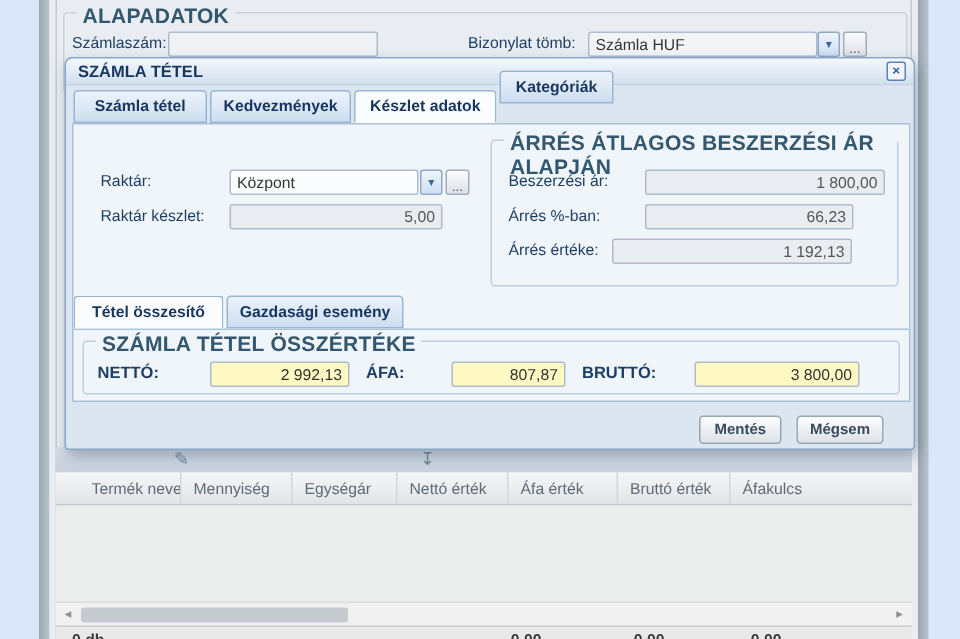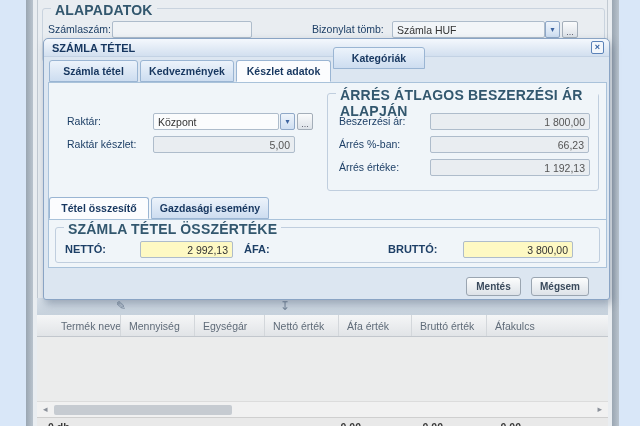--- a/index.html
+++ b/index.html
@@ -149,21 +149,21 @@
     <div class="modal-hd">
       <span class="modal-title">SZÁMLA TÉTEL</span>
       <div class="close-btn">
         <span>×</span>
       </div>
     </div>
 
     <div class="tab" style="left:5px;  top:21px; width:89px">Számla tétel</div>
     <div class="tab" style="left:96px; top:21px; width:94px">Kedvezmények</div>
     <div class="tab active" style="left:192px; top:21px; width:95px">Készlet adatok</div>
-    <div class="tab" style="left:289px; top:8px; width:92px">Kategóriák</div>
+    <div class="tab" style="left:289px; top:8px; width:76px">Kategóriák</div>
 
     <div class="tabpanel" style="left:4px; top:43px; width:559px; height:186px"></div>
 
     <div class="lbl" style="left:23px; top:76px">Raktár:</div>
     <div class="combo" style="left:109px; top:74px; width:126px">
       <span>Központ</span>
     </div>
     <div class="combo-btn" style="left:236px; top:74px">
       <span>▾</span>
     </div>
@@ -172,34 +172,35 @@
     </div>
     <div class="lbl" style="left:23px; top:99px">Raktár készlet:</div>
     <input class="fld ro num" style="left: 109px; top: 97px; width: 142px;" readonly="" value="5,00">
 
     <div class="fs" style="left:283px; top:54px; width:272px; height:98px; border-color:#c0cede">
       <span class="legend" style="background:#f0f5f9">ÁRRÉS ÁTLAGOS BESZERZÉSI ÁR ALAPJÁN</span>
     </div>
     <div class="lbl" style="left:295px; top:76px">Beszerzési ár:</div>
     <input class="fld ro num" style="left: 386px; top: 74px; width: 160px;" readonly="" value="1 800,00">
     <div class="lbl" style="left:295px; top:99px">Árrés %-ban:</div>
-    <input class="fld ro num" style="left: 386px; top: 97px; width: 159px;" readonly="" value="66,23">
+    <input class="fld ro num" style="left: 386px; top: 97px; width: 139px;" readonly="" value="66,23">
     <div class="lbl" style="left:295px; top:122px">Árrés értéke:</div>
-    <input class="fld ro num" style="left: 386px; top: 120px; width: 160px;" readonly="" value="1 192,13">
+    <input class="fld ro num" style="left: 364px; top: 120px; width: 160px;" readonly="" value="1 192,13">
 
     <div class="tab active" style="left:5px; top:158px; width:100px">Tétel összesítő</div>
     <div class="tab" style="left:107px; top:158px; width:118px">Gazdasági esemény</div>
     <div class="tabpanel" style="left:4px; top:180px; width:559px; height:49px"></div>
 
     <div class="fs" style="left:11px; top:188px; width:545px; height:36px; border-color:#c0cede">
       <span class="legend" style="background:#f0f5f9">SZÁMLA TÉTEL ÖSSZÉRTÉKE</span>
     </div>
     <div class="lbl" style="left:21px; top:204px; font-size:11px; font-weight:bold">NETTÓ:</div>
     <input class="fld wh num" style="left: 96px; top: 202px; width: 93px;" value="2 992,13">
     <div class="lbl" style="left:200px; top:204px; font-size:11px; font-weight:bold">ÁFA:</div>
+    <input class="fld wh num" style="left: 257px; top: 202px; width: 76px;" value="807,87">
     <div class="lbl" style="left:344px; top:204px; font-size:11px; font-weight:bold">BRUTTÓ:</div>
     <input class="fld wh num" style="left: 419px; top: 202px; width: 110px;" value="3 800,00">
 
     <div class="btn" style="left:422px; top:238px; width:55px">Mentés</div>
     <div class="btn" style="left:487px; top:238px; width:58px">Mégsem</div>
   </div>
 
 </div>
 
 </body></html>

